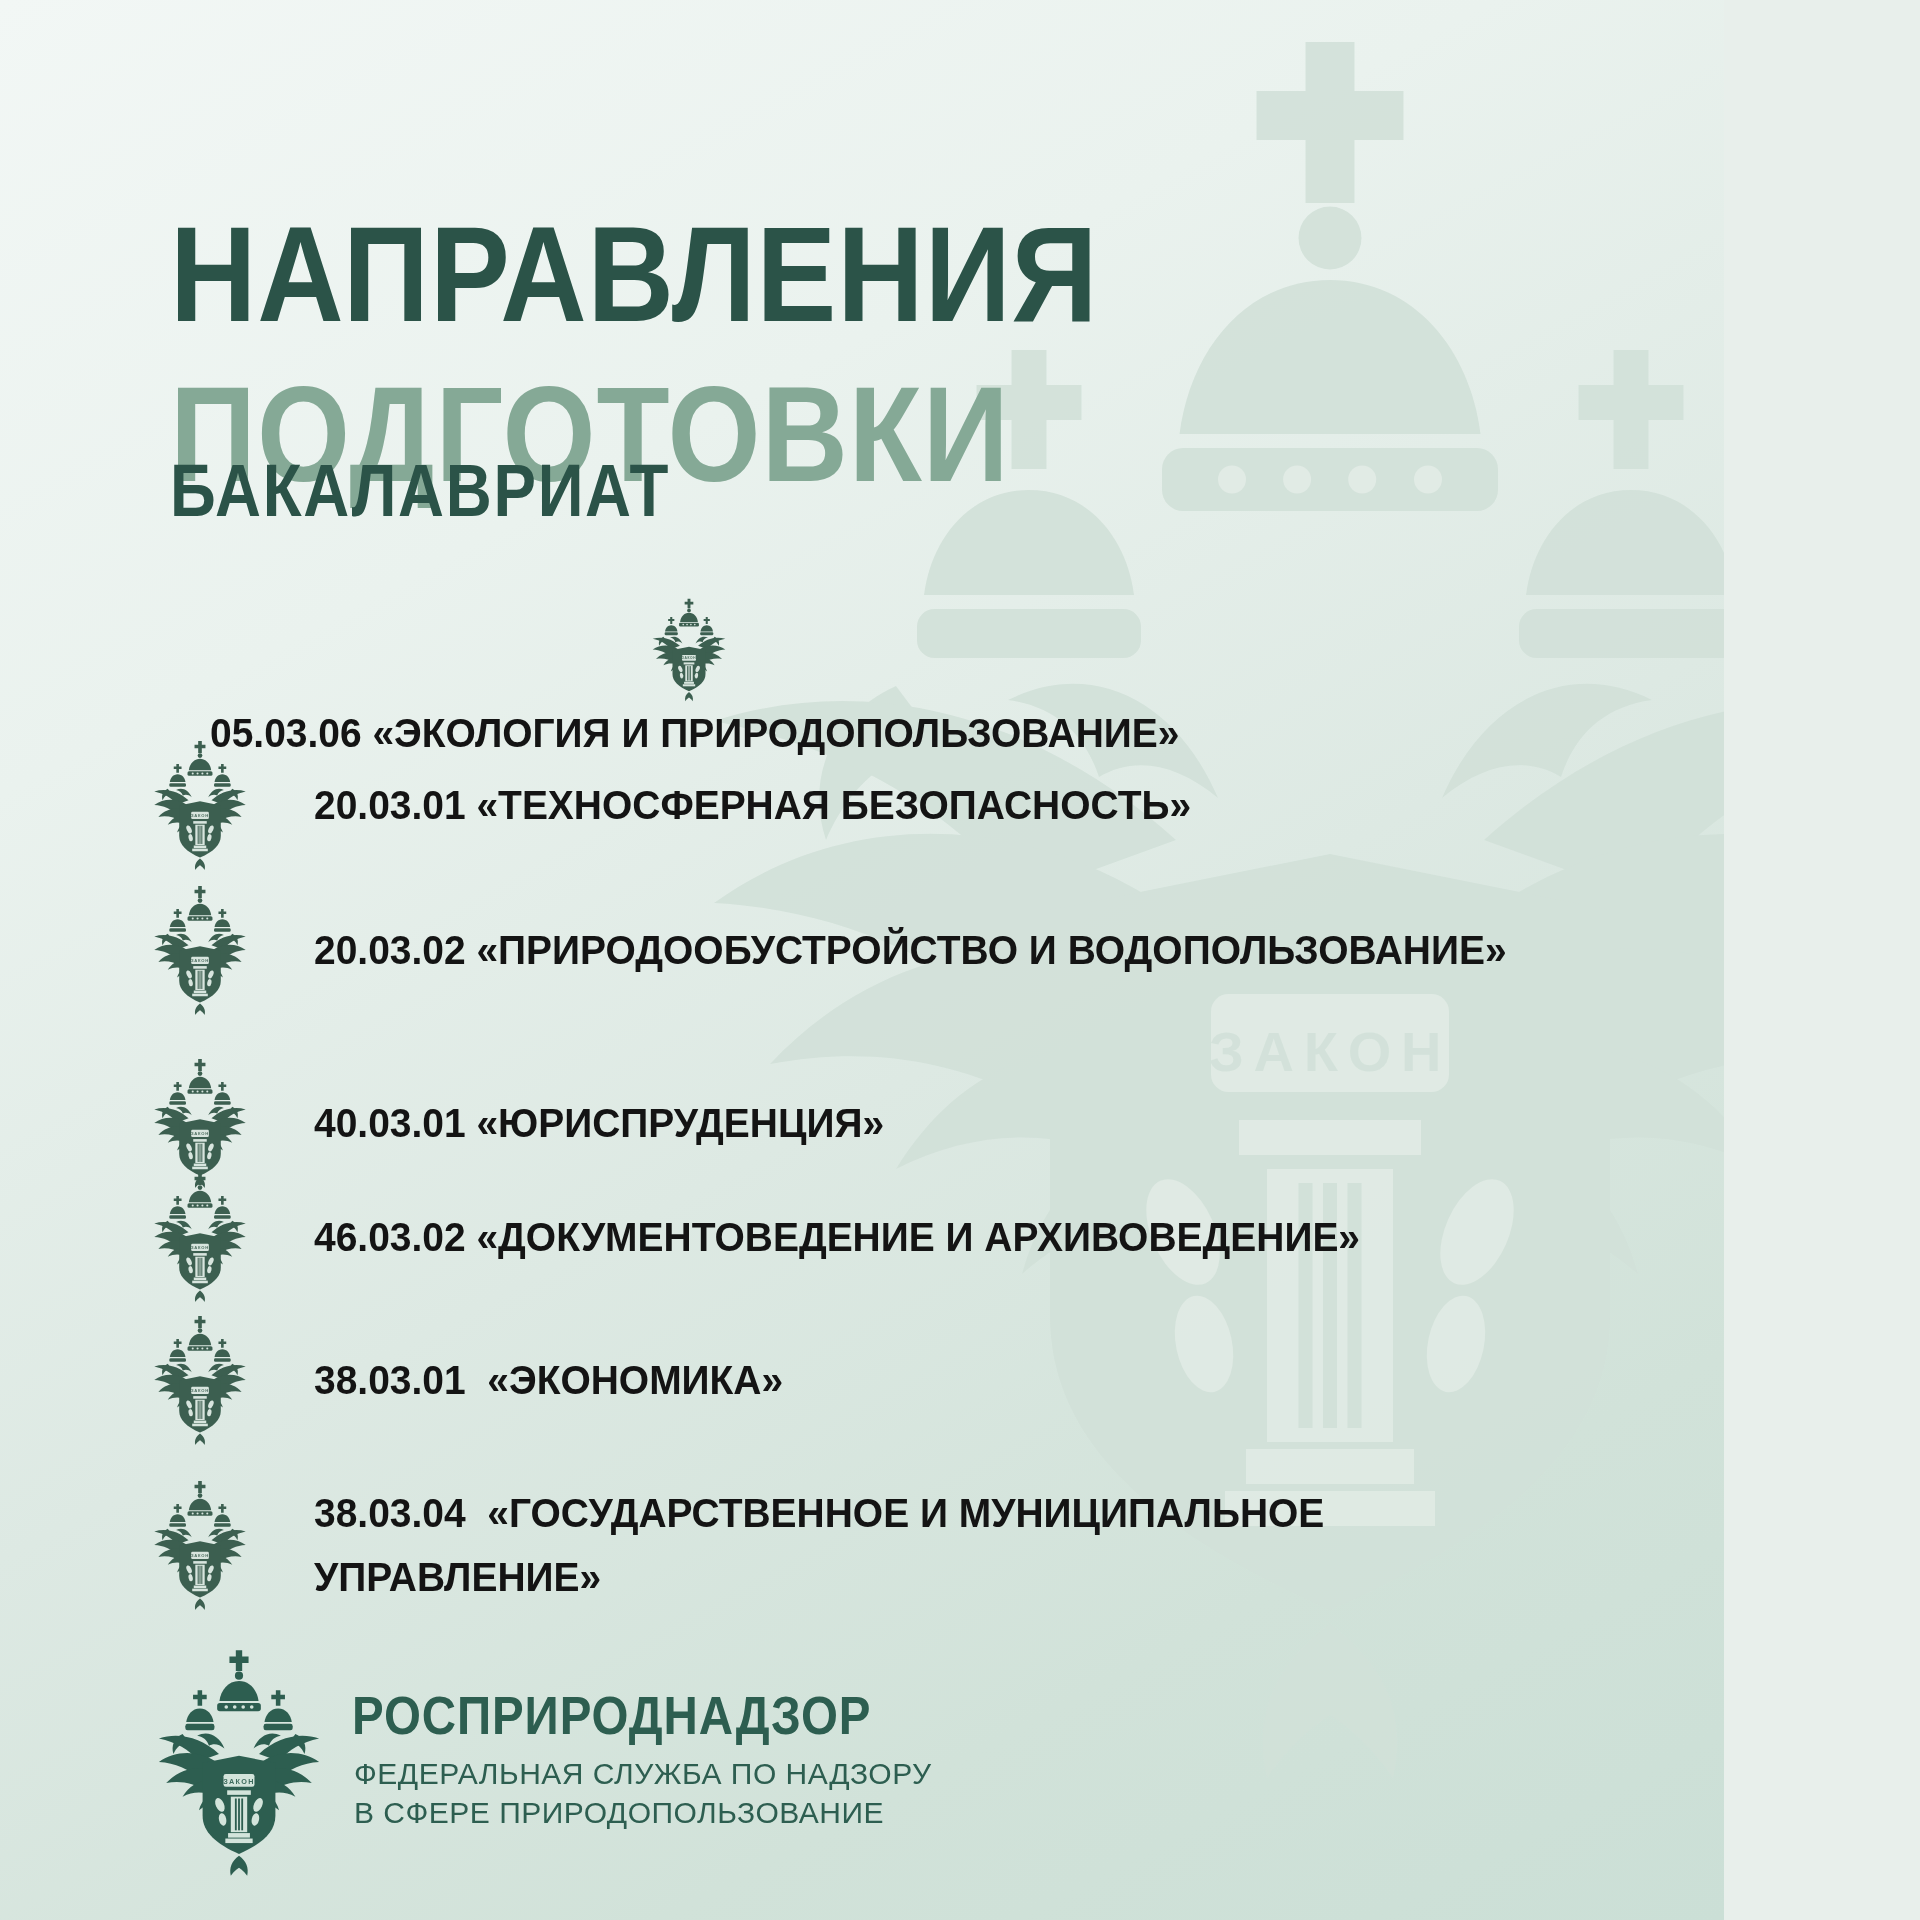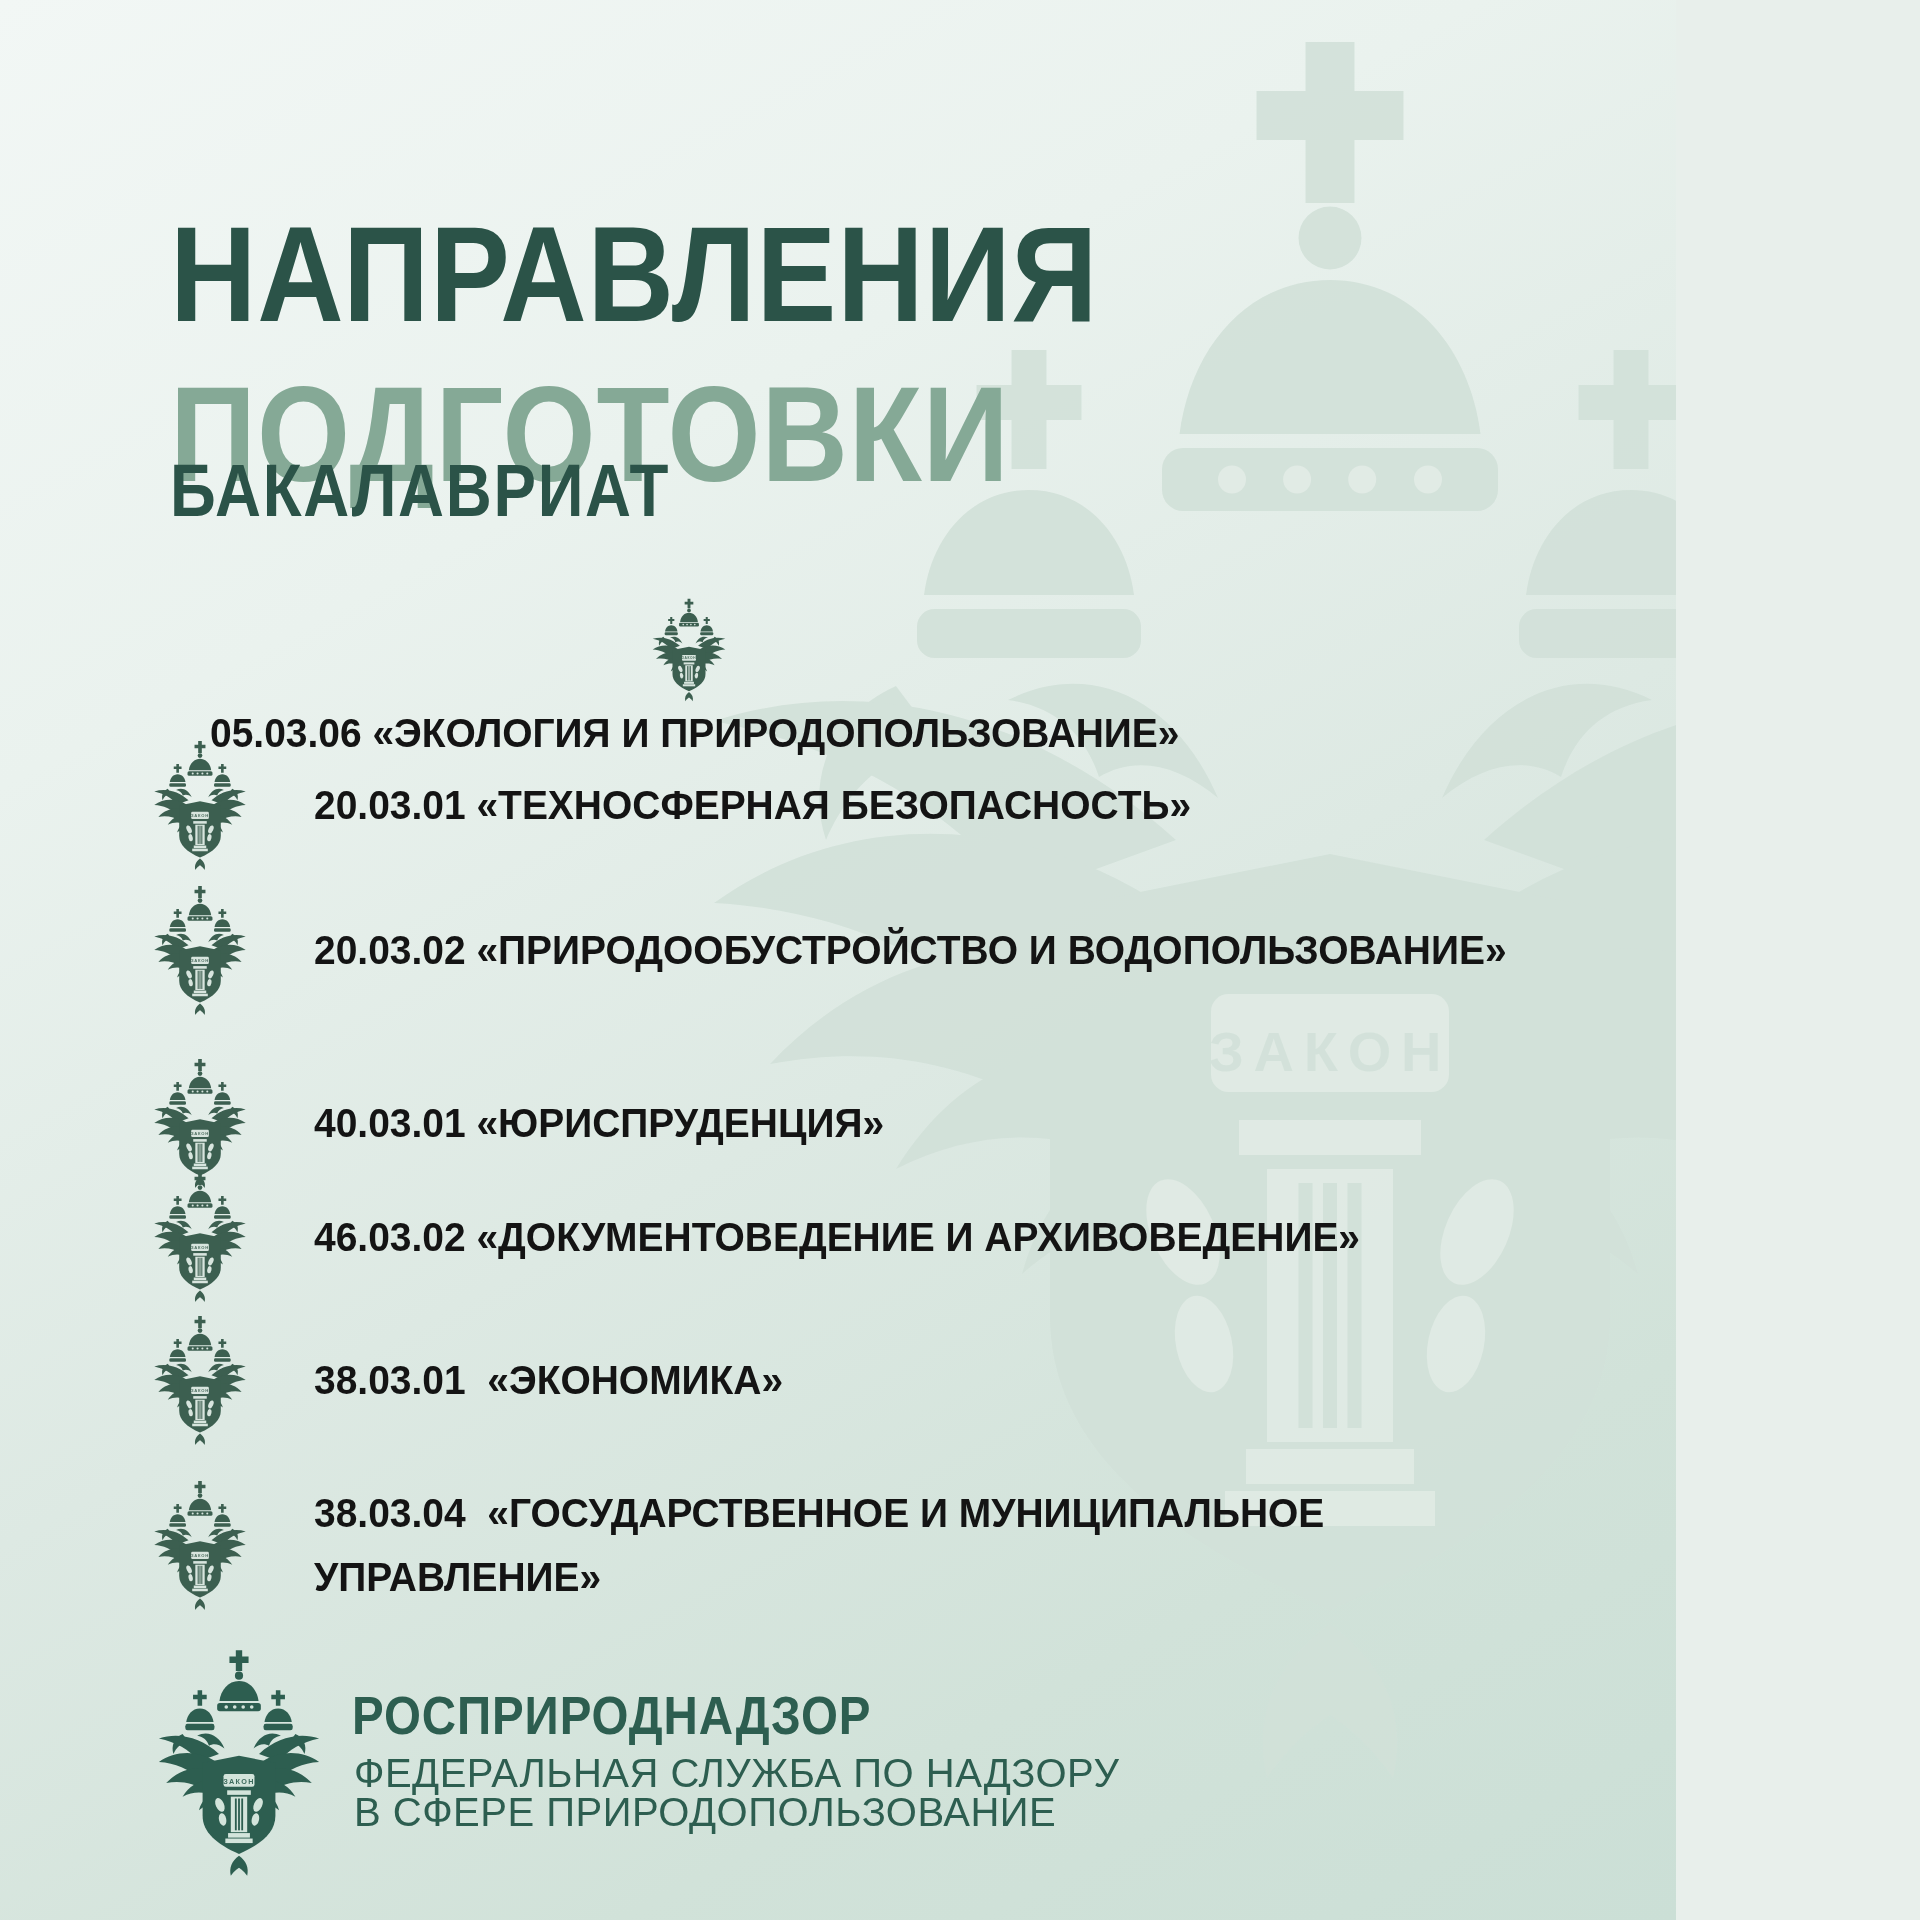--- a/index.html
+++ b/index.html
@@ -2,20 +2,21 @@
 <html><head>
 <meta charset="utf-8">
 <style>
   html,body{margin:0;padding:0;background:#e8efeb;}
   .canvas{
     position:relative;
     width:1676px;height:1920px;
     overflow:hidden;
     background:linear-gradient(152deg,#f2f7f5 0%,#eaf2ee 28%,#dde9e3 55%,#d1e2d9 80%,#cbdfd6 100%);
     font-family:"Liberation Sans",sans-serif;
+    padding-left:48px;
   }
 
   
   .watermark{
     position:absolute;left:630px;top:28px;width:1400px;height:1764px;
     color:#d2e1d9;
     --emblem-bg:#e1ebe5;
     opacity:.9;
   }
 
@@ -63,21 +64,21 @@
     --emblem-bg:#d3e4db;
   }
   .brand{
     position:absolute;left:352px;top:1684px;
     font-size:54px;font-weight:700;letter-spacing:1px;color:#2d5e50;
     transform:scaleX(.88);transform-origin:left top;
     white-space:nowrap;
   }
   .brand-sub{
     position:absolute;left:354px;top:1754px;
-    font-size:40px;font-weight:400;letter-spacing:.5px;color:#2d5e50;
+    font-size:30px;font-weight:400;letter-spacing:.5px;color:#2d5e50;
     line-height:39px;white-space:nowrap;
   }
 
   
   .law{
     font-family:"Liberation Sans",sans-serif;
     font-weight:700;font-size:8px;letter-spacing:1.4px;
     fill:currentColor;opacity:.9;
   }
   svg.defs-holder{position:absolute;width:0;height:0;overflow:hidden;}

